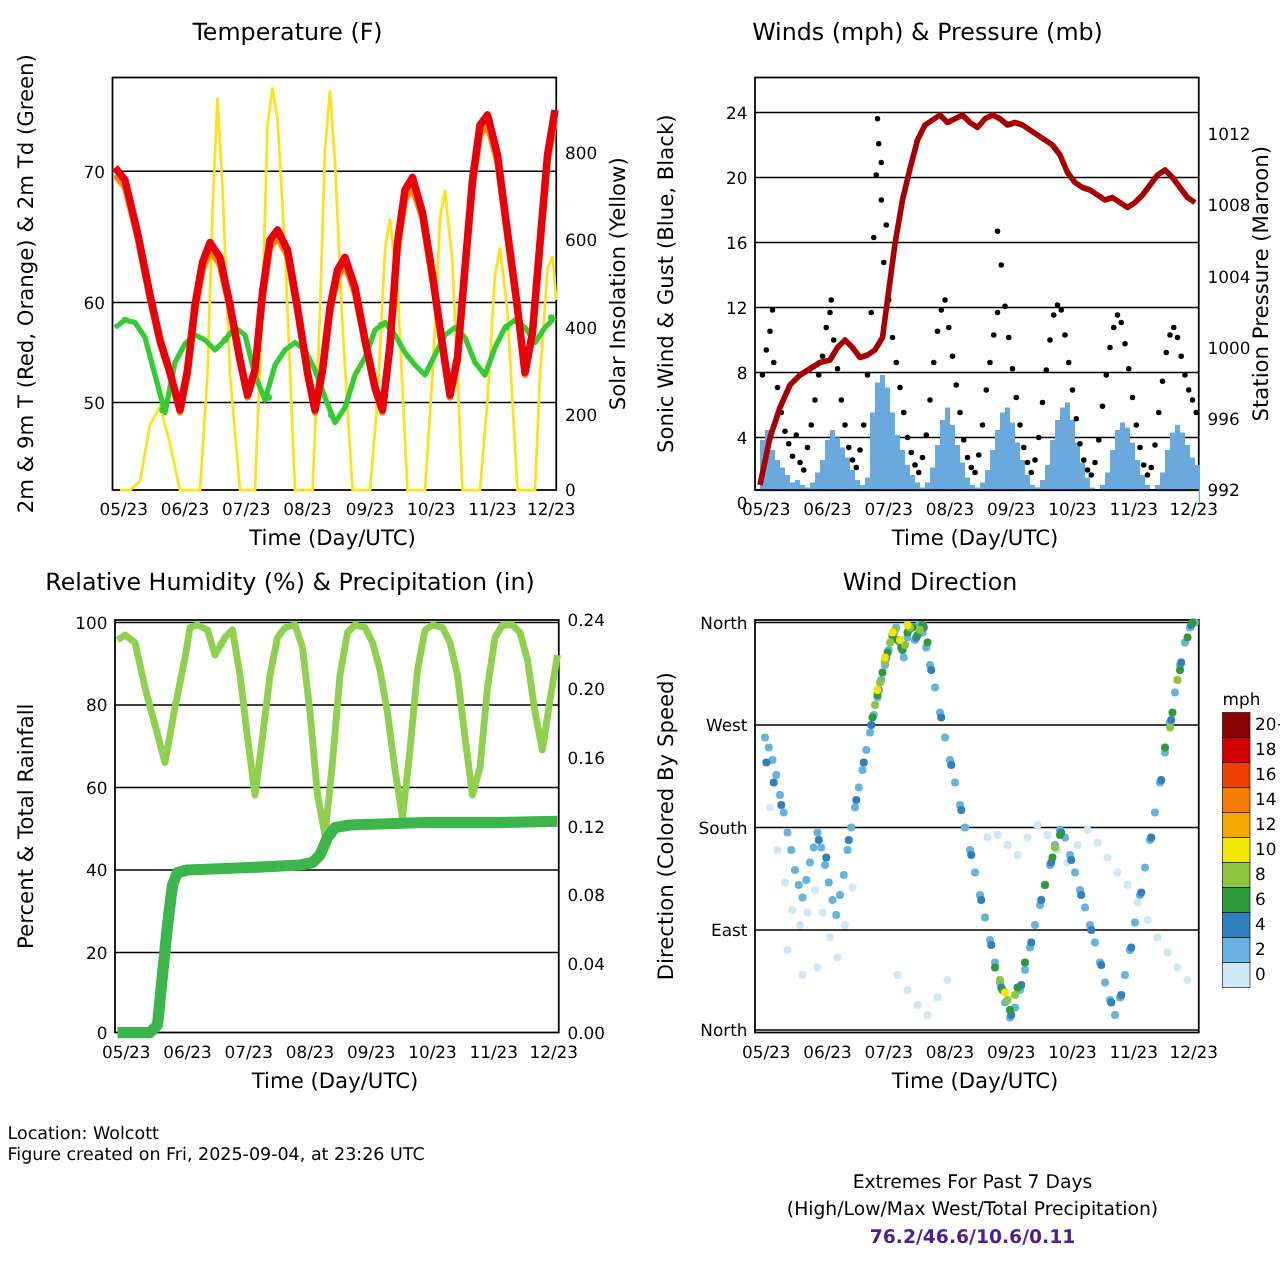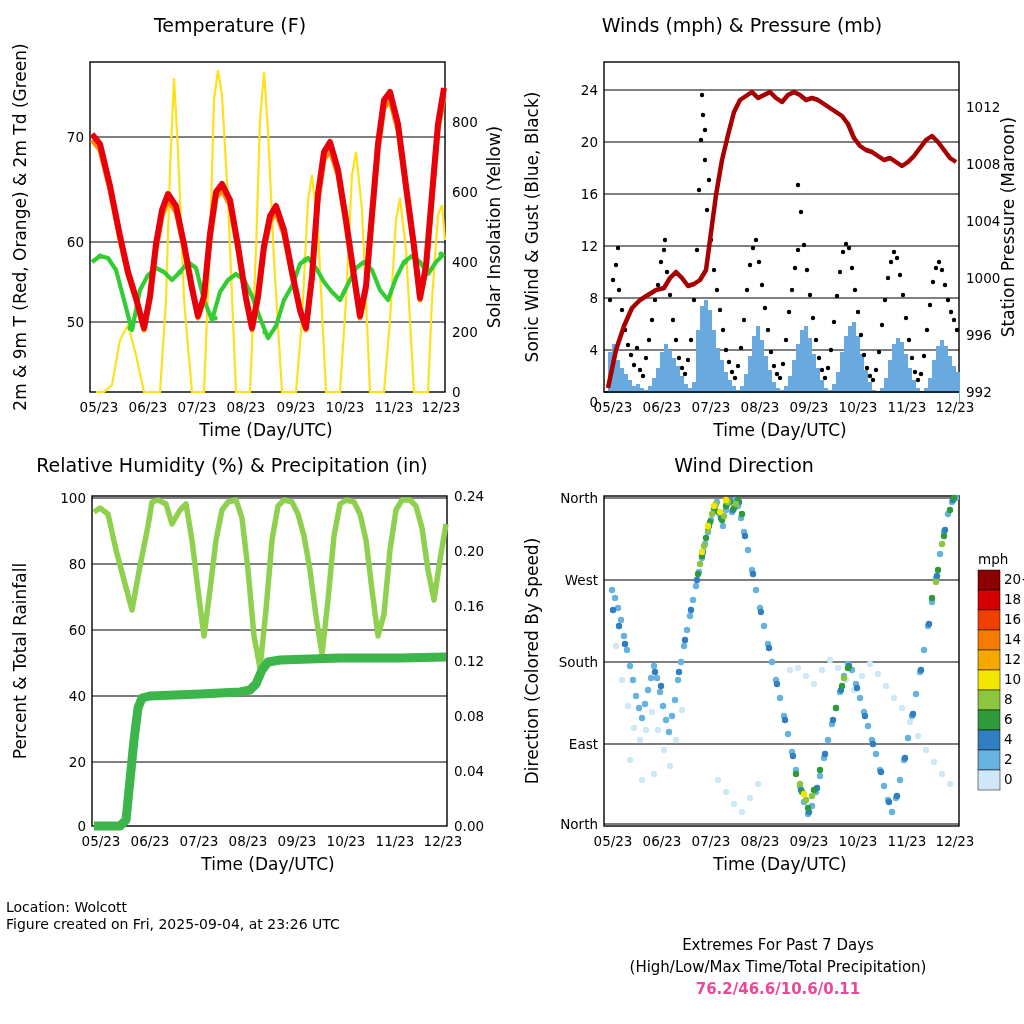--- a/index.html
+++ b/index.html
@@ -6,21 +6,21 @@
   body{width:1024px;height:1024px;font-family:"DejaVu Sans",sans-serif;color:#000;overflow:hidden;}
   .page{position:relative;width:1024px;height:1024px;padding-left:28px;}
   .panel{position:absolute;}
   .title{text-align:center;font-size:19px;}
   svg{display:block;}
   text{font-family:"DejaVu Sans",sans-serif;}
   .axlabel{font-size:17px;}
   .ticklabel{font-size:13.5px;}
   .footer{position:absolute;font-size:14px;line-height:17px;}
   .extremes{position:absolute;text-align:center;font-size:15px;line-height:22px;}
-  .extremes .val{color:#ec4899;font-weight:bold;}
+  .extremes .val{color:#4c1d95;font-weight:bold;}
   .legend-title{font-size:13.5px;}
 </style>
 </head>
 <body>
 
 <div class="page">
 
   <div class="panel" style="left:0;top:0;width:512px;height:440px;">
     <svg width="512" height="440" viewBox="0 0 512 440">
       <text class="title" x="230" y="32" text-anchor="middle" font-size="19">Temperature (F)</text>
@@ -726,18 +726,18 @@
           <text x="492" y="284">6</text>
           <text x="492" y="304">4</text>
           <text x="492" y="324">2</text>
           <text x="492" y="344">0</text>
         </g>
       </g>
     </svg>
 
     <div class="extremes" style="left:66px;top:456px;width:400px;margin-top:38px;">
       <div>Extremes For Past 7 Days</div>
-      <div>(High/Low/Max Time/Total Precipitation)</div>
+      <div>(High/Low/Max West/Total Precipitation)</div>
       <div class="val">76.2/46.6/10.6/0.11</div>
     </div>
   </div>
 
 </div>
 
 </body></html>

